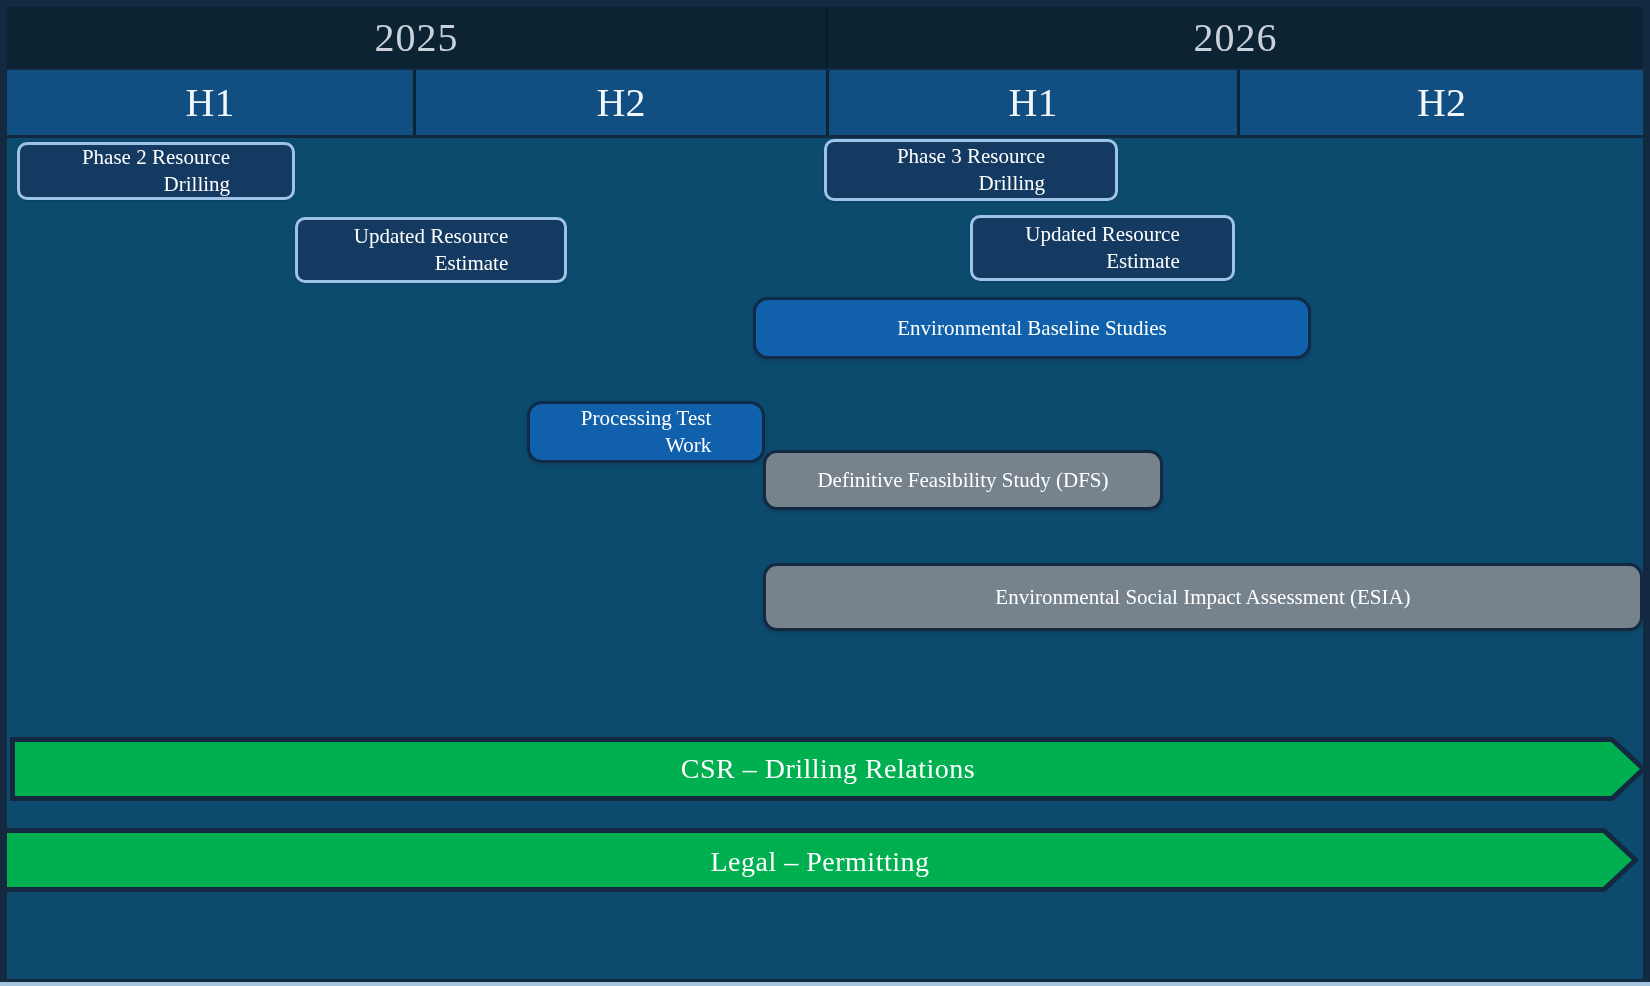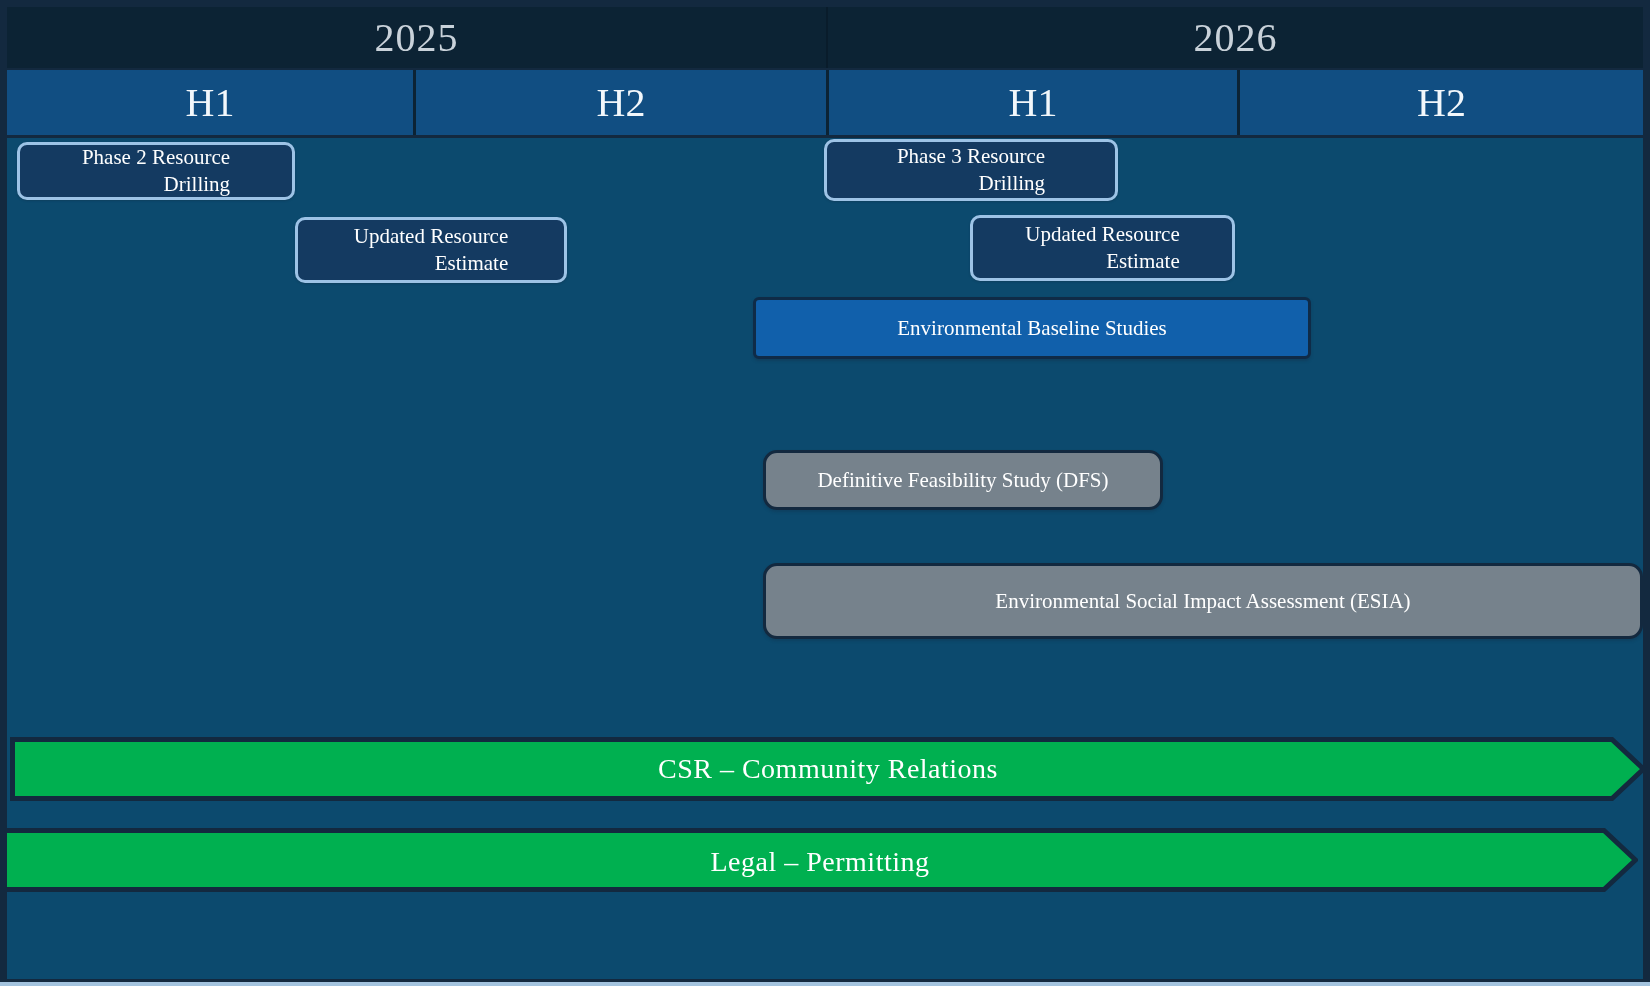--- a/index.html
+++ b/index.html
@@ -62,21 +62,21 @@
   }
   .task.navy{
     background:var(--navybox,#143a61);
     border:3px solid var(--navyboxborder,#9dc3e6);
     border-radius:10px;
     box-shadow:0 1px 2px rgba(20,42,66,.35);
   }
   .task.blue{
     background:var(--bluebox,#1160ab);
     border:3px solid var(--blueboxborder,#0f2b47);
-    border-radius:6px;
+    border-radius:15px;
     box-shadow:0 2px 3px rgba(20,42,66,.35);
   }
   .task.gray{
     background:var(--graybox,#76828c);
     border:3px solid var(--line,#13293f);
     border-radius:14px;
     box-shadow:0 2px 3px rgba(20,42,66,.3);
   }
   .arrow-task{position:absolute;z-index:10;}
   .arrow-task svg{position:absolute;left:0;top:0;display:block;}
@@ -103,27 +103,29 @@
   <div class="body">
       <div class="task navy" style="left: 17px; top: 142px; width: 278px; height: 58px;">Phase 2 Resource
 Drilling</div>
       <div class="task navy" style="left: 295px; top: 217px; width: 272px; height: 66px;">Updated Resource
 Estimate</div>
       <div class="task navy" style="left: 824px; top: 139px; width: 294px; height: 62px;">Phase 3 Resource
 Drilling</div>
       <div class="task navy" style="left: 970px; top: 215px; width: 265px; height: 66px;">Updated Resource
 Estimate</div>
       <div class="task blue" style="left: 753px; top: 297px; width: 558px; height: 62px;">Environmental Baseline Studies</div>
+      <div class="task blue" style="left: 527px; top: 401px; width: 238px; height: 62px;">Processing Test
+Work</div>
       <div class="task gray" style="left: 763px; top: 450px; width: 400px; height: 60px;">Definitive Feasibility Study (DFS)</div>
-      <div class="task gray" style="left: 763px; top: 563px; width: 880px; height: 76px;">Environmental Social Impact Assessment (ESIA)</div>
+      <div class="task gray" style="left: 763px; top: 563px; width: 880px; height: 68px;">Environmental Social Impact Assessment (ESIA)</div>
       <div class="arrow-task" style="left: 10px; top: 737px; width: 1636px; height: 64px;">
         <svg width="1636" height="64">
           <polygon points="2.5,2.5 1602,2.5 1633.5,32 1602,61.5 2.5,61.5" fill="#00b050" stroke="#13293f" stroke-width="5" stroke-linejoin="miter"></polygon>
         </svg>
-        <div class="arrow-label">CSR – Community Relations</div>
+        <div class="arrow-label">CSR – Drilling Relations</div>
       </div>
       <div class="arrow-task" style="left: 2px; top: 828px; width: 1636px; height: 67px;">
         <svg width="1636" height="64">
           <polygon points="2.5,2.5 1602,2.5 1633.5,32 1602,61.5 2.5,61.5" fill="#00b050" stroke="#13293f" stroke-width="5" stroke-linejoin="miter"></polygon>
         </svg>
         <div class="arrow-label">Legal – Permitting</div>
       </div>
     </div>
   <div class="frame"></div>
   <div class="bottom-strip"></div>

